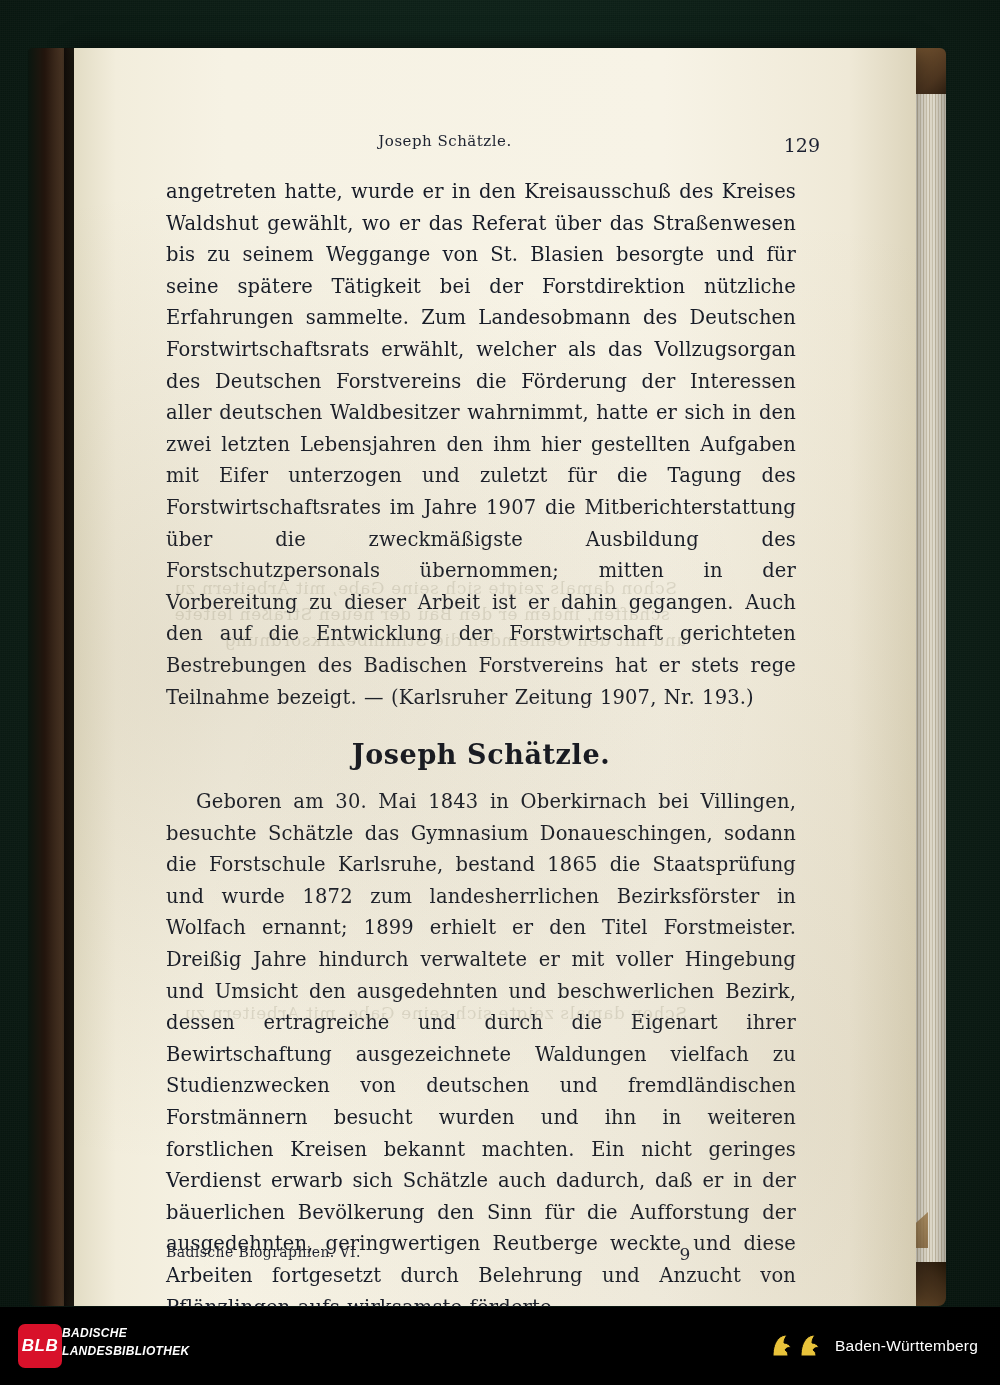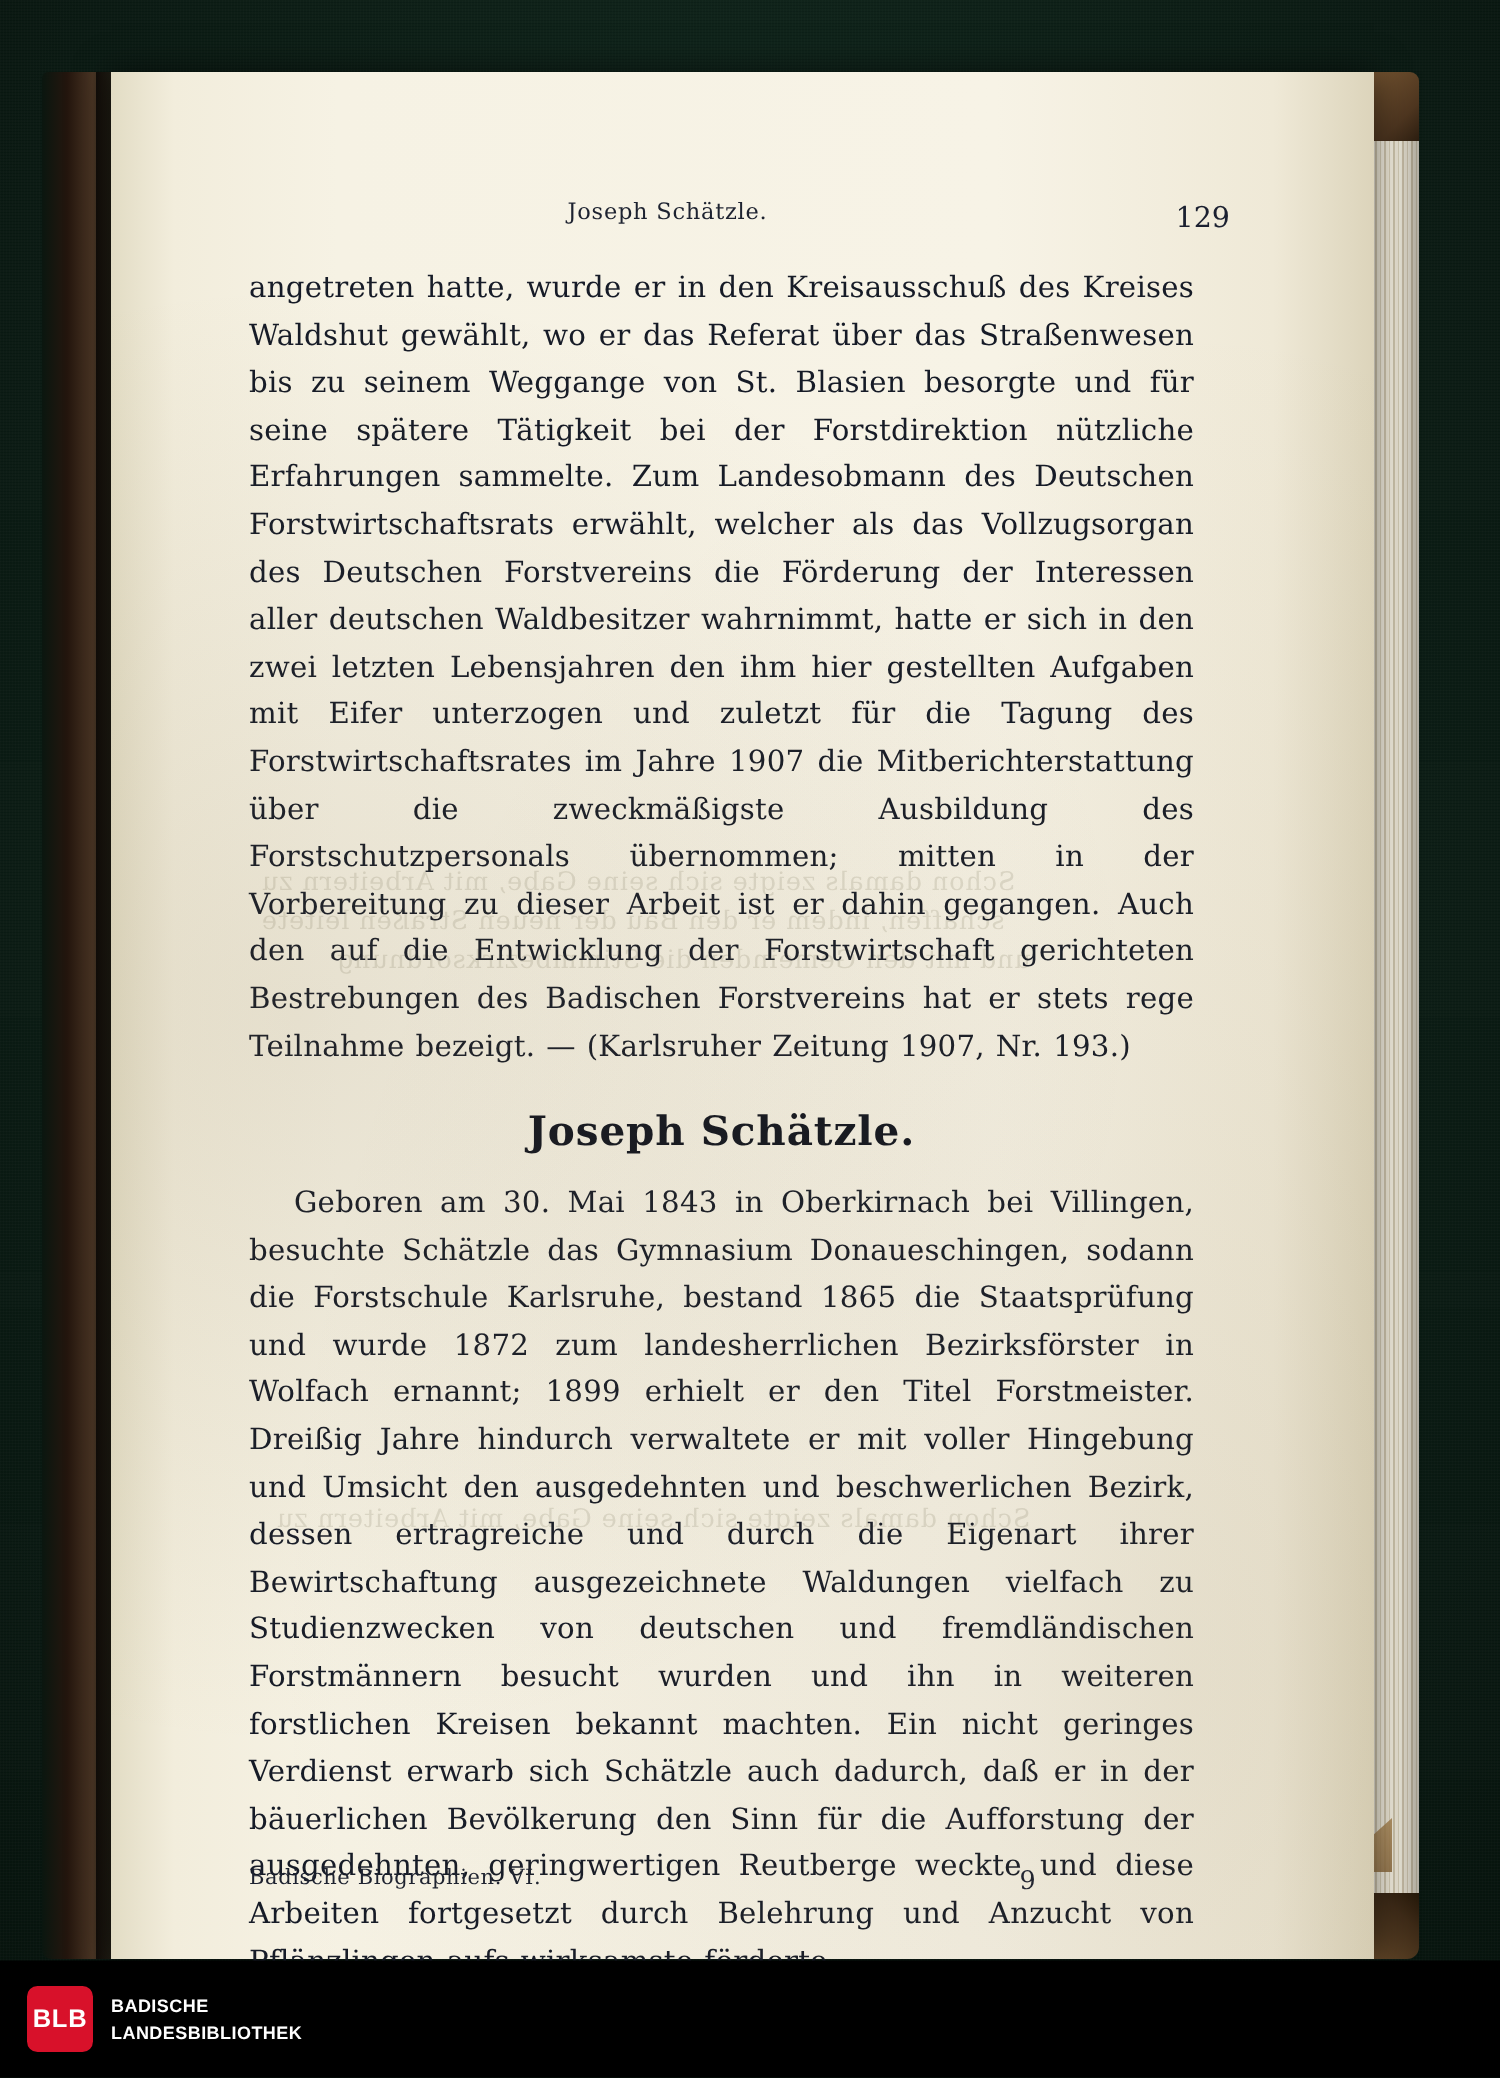--- a/index.html
+++ b/index.html
@@ -235,22 +235,21 @@
     height: 78px;
     background: #000;
     display: flex;
     align-items: center;
     justify-content: space-between;
     padding: 0 18px;
     box-sizing: border-box;
   }
   .brand-left {
     display: flex;
-    align-items: center;
-    gap: 12px;
+    font-style: italic;
   }
   .blb-logo {
     width: 44px;
     height: 44px;
     border-radius: 7px;
     background: #d8112a;
     color: #fff;
     font-family: "Liberation Sans", sans-serif;
     font-weight: bold;
     font-size: 17px;
@@ -338,15 +337,28 @@
   </div>
 
   <div class="footer-bar">
     <div class="brand-left">
       <div class="blb-logo">BLB</div>
       <div class="blb-text">
         <div>BADISCHE</div>
         <div>LANDESBIBLIOTHEK</div>
       </div>
     </div>
+    <div class="brand-right">
+      <div class="griffins">
+        <svg width="26" height="28" viewBox="0 0 26 28" aria-hidden="true">
+          <path d="M4 24 C4 16 6 10 10 6 C12 4 15 3 18 3 C16 6 15 8 15 11 C18 11 21 13 22 16 C19 15 17 16 16 18 C18 19 19 21 19 24 Z" fill="#e8c23a" stroke="#000" stroke-width="1"></path>
+          <circle cx="17" cy="6" r="1" fill="#000"></circle>
+        </svg>
+        <svg width="26" height="28" viewBox="0 0 26 28" aria-hidden="true">
+          <path d="M4 24 C4 16 6 10 10 6 C12 4 15 3 18 3 C16 6 15 8 15 11 C18 11 21 13 22 16 C19 15 17 16 16 18 C18 19 19 21 19 24 Z" fill="#e8c23a" stroke="#000" stroke-width="1"></path>
+          <circle cx="17" cy="6" r="1" fill="#000"></circle>
+        </svg>
+      </div>
+      <div class="bw-text">Baden-Württemberg</div>
+    </div>
   </div>
 
 </div>
 
 </body></html>

